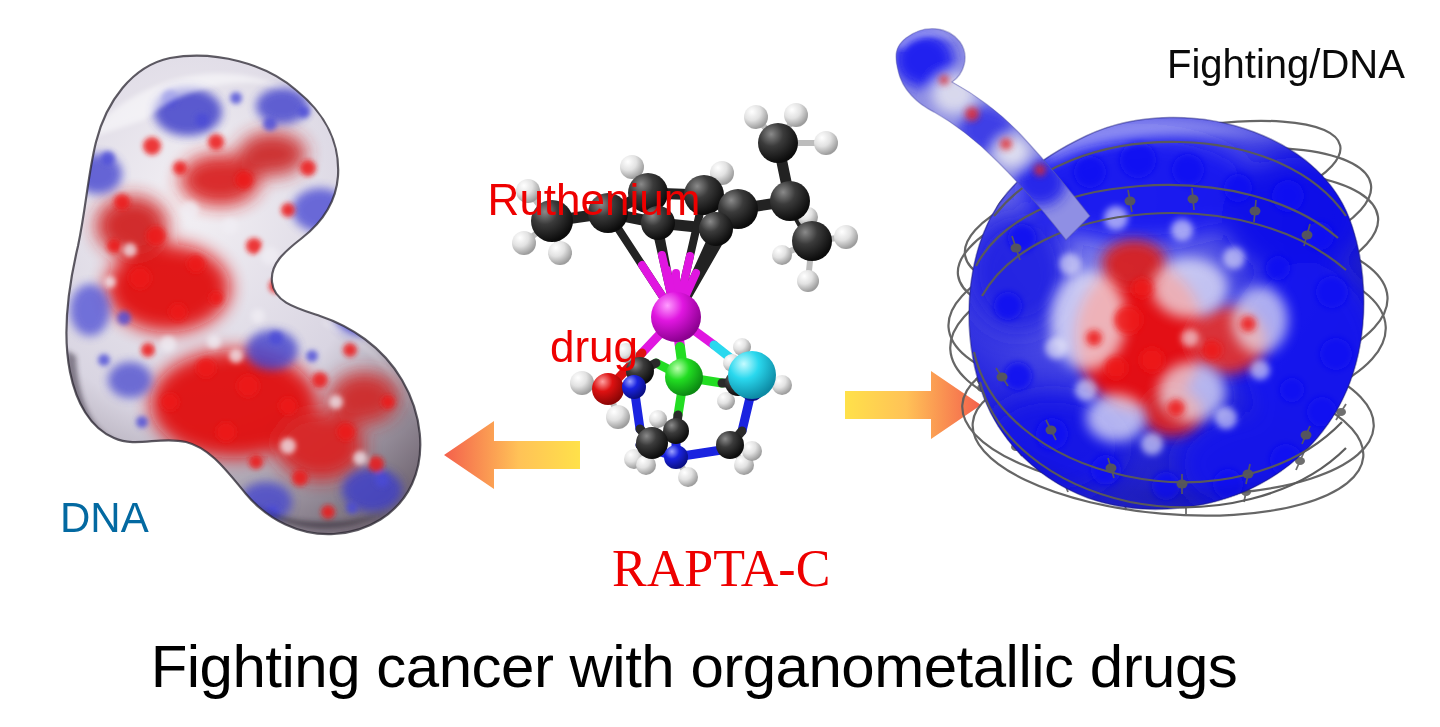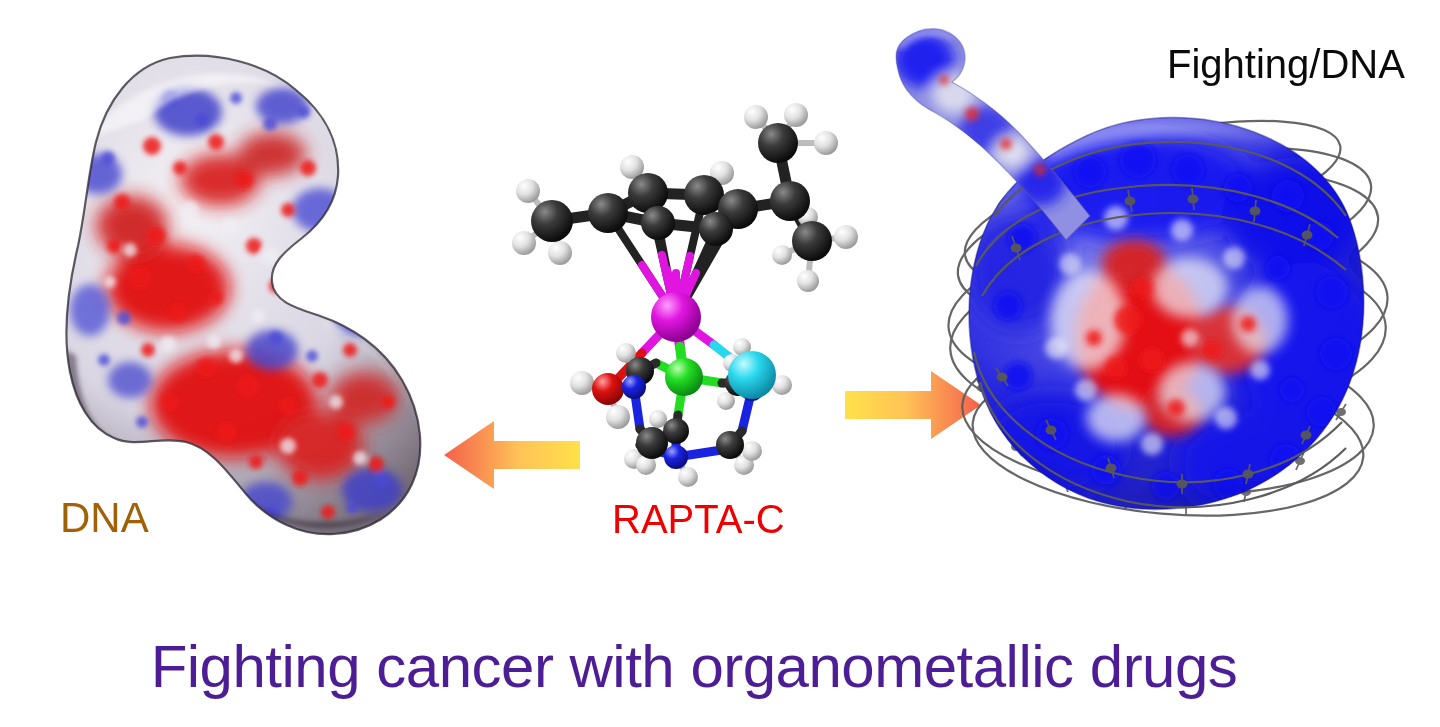--- a/index.html
+++ b/index.html
@@ -2,24 +2,24 @@
 <html><head>
 <meta charset="utf-8">
 <style>
   html,body{margin:0;padding:0;background:#fff;}
   body{width:1440px;height:727px;overflow:hidden;font-family:"Liberation Sans",sans-serif;}
   #stage{position:relative;width:1440px;height:727px;background:#ffffff;}
 
   .label{position:absolute;white-space:pre;line-height:1.12;}
 
   #label-ruthenium{left:486px;top:76px;font-size:44px;color:#ee0000;text-align:center;width:216px;}
-  #label-rapta{left:612px;top:497px;font-size:40px;color:#ee0000;}
-  #label-dna{left:60px;top:494px;font-size:42px;color:#a16207;}
+  #label-rapta{left:612px;top:540px;font-size:52px;color:#ee0000;font-family:Liberation Serif, serif;}
+  #label-dna{left:60px;top:494px;font-size:42px;color:#0369a1;}
   #label-proteindna{left:1167px;top:42px;font-size:40px;color:#0a0a0a;}
-  #caption{position:absolute;left:0;top:632px;width:1388px;text-align:center;font-size:60px;color:#4c1d95;letter-spacing:-0.5px;}
+  #caption{position:absolute;left:0;top:632px;width:1388px;text-align:center;font-size:60px;color:#000000;letter-spacing:-0.5px;}
 
   .figpanel{position:absolute;}
   #dna-panel{left:20px;top:50px;width:430px;height:500px;}
   #mol-panel{left:490px;top:95px;width:420px;height:430px;}
   #nuc-panel{left:890px;top:20px;width:540px;height:600px;}
   #arrow-left{left:440px;top:415px;width:140px;height:80px;}
   #arrow-right{left:845px;top:365px;width:140px;height:80px;}
 
   svg{display:block;overflow:visible;}
 </style>
@@ -626,20 +626,24 @@
           <path d="M8,26 C22,6 52,6 66,22 C50,12 24,14 12,30 Z" fill="#ffffff"></path>
         </g>
       </g>
       <path d="M16,18 C34,4 58,6 70,22 C80,36 74,54 62,62
                C84,74 110,92 132,116 C156,142 180,170 200,196
                L176,220 C156,194 132,166 108,142 C86,120 62,102 44,92
                C28,84 12,70 8,50 C4,34 6,26 16,18 Z" fill="none" stroke="#5050a8" stroke-width="1.4" opacity="0.4"></path>
     </svg>
   </div>
 
+  <div class="label" id="label-ruthenium">
+    <div>Ruthenium</div>
+    <div>drug</div>
+  </div>
 
   <div class="label" id="label-rapta">RAPTA-C</div>
 
   <div class="label" id="label-dna">DNA</div>
 
   <div class="label" id="label-proteindna">Fighting/DNA</div>
 
   <div id="caption">Fighting cancer with organometallic drugs</div>
 
 </div>

